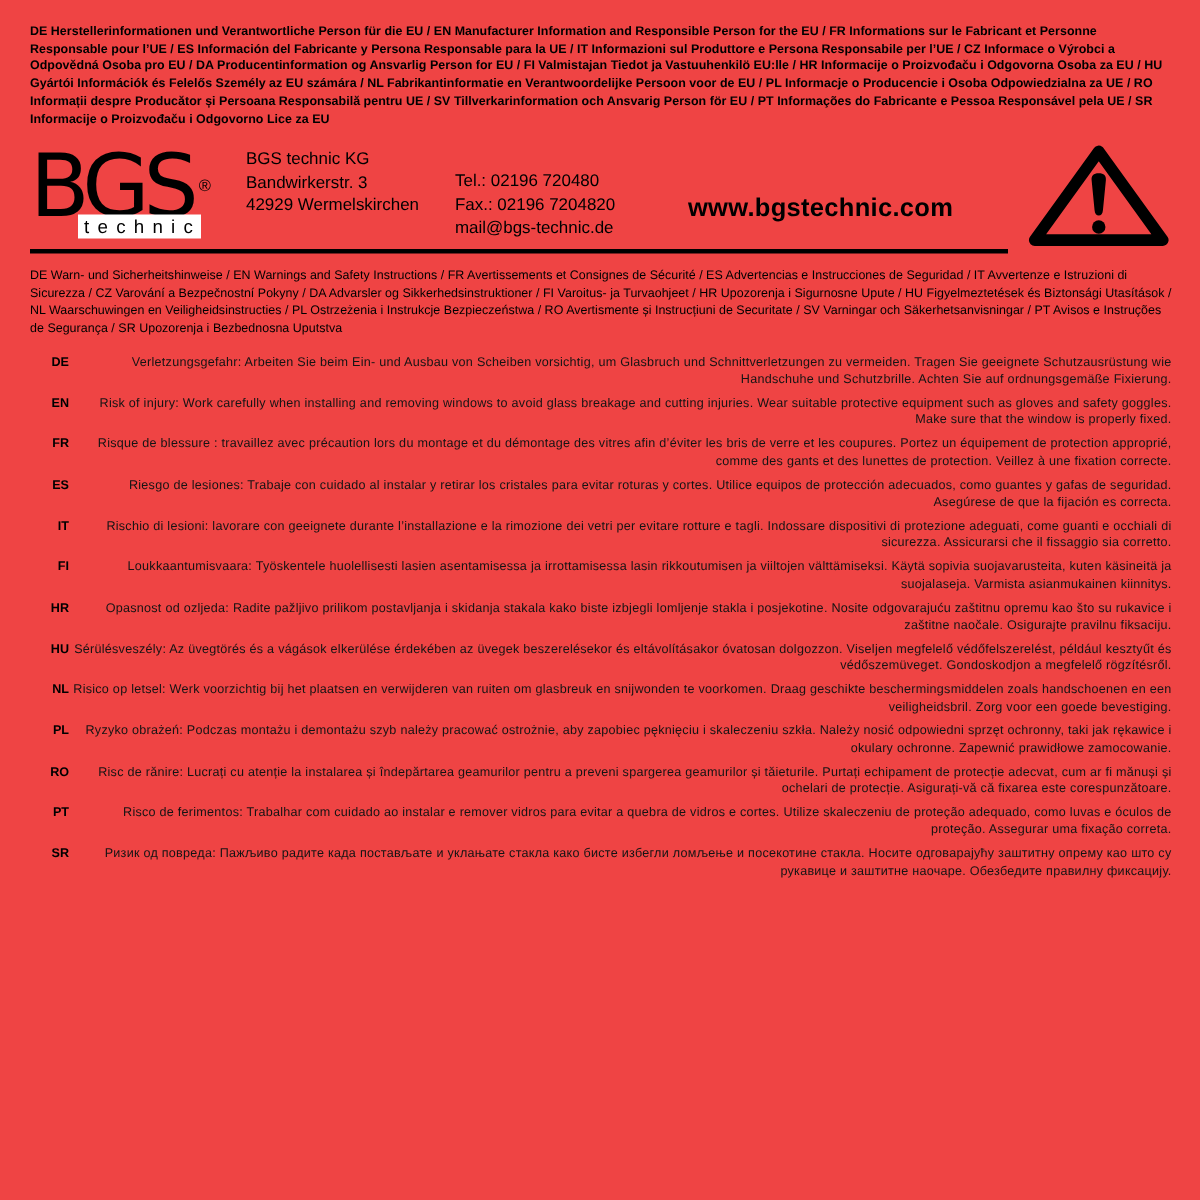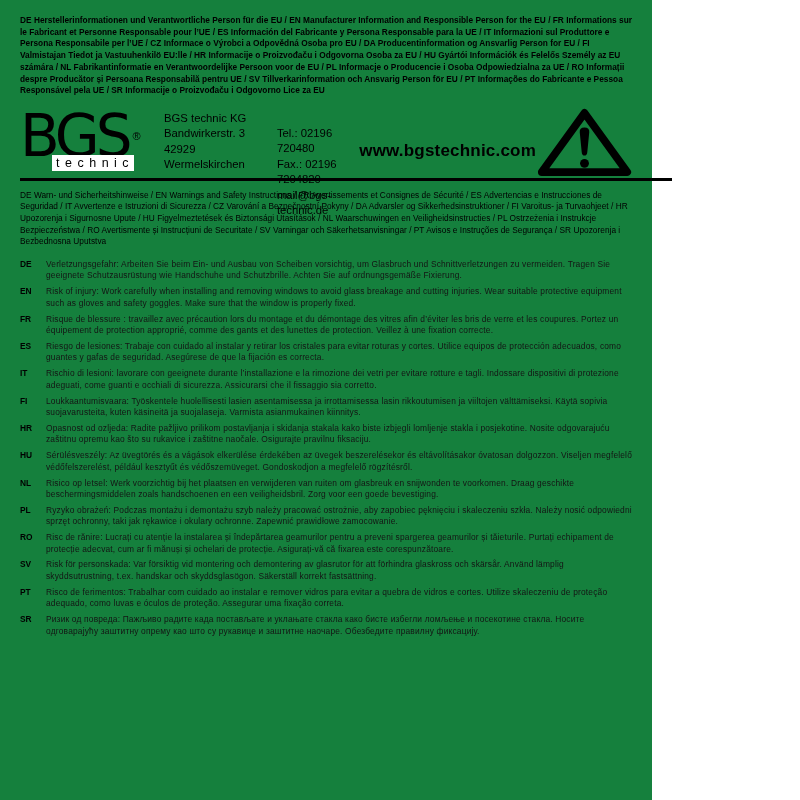--- a/index.html
+++ b/index.html
@@ -9,24 +9,24 @@
   }
   body {
     width: 800px;
     height: 800px;
     font-family: "Liberation Sans", sans-serif;
     color: #000;
     overflow: hidden;
   }
   .page {
     box-sizing: border-box;
-    width: 652px;
+    width: 800px;
     height: 800px;
     padding: 15px 19px 0 20px;
-    background: #15803d;
+    background: #ef4444;
   }
   
   .top-header {
     margin: 0;
     font-weight: bold;
     font-size: 8.3px;
     line-height: 11.7px;
     letter-spacing: 0.02px;
     color: #000;
   }
@@ -112,20 +112,21 @@
     letter-spacing: 0.02px;
     color: #000;
   }
   
   .warnings {
     margin-top: 11px;
   }
   .warning-row {
     display: flex;
     margin-bottom: 4.5px;
+    text-align: right;
   }
   .warning-lang {
     flex: 0 0 26px;
     width: 26px;
     font-weight: bold;
     font-size: 8.4px;
     line-height: 11.4px;
     color: #000;
   }
   .warning-text {
@@ -230,24 +231,20 @@
   <div class="warning-row">
     <span class="warning-lang">PL</span>
     <p class="warning-text">Ryzyko obrażeń: Podczas montażu i demontażu szyb należy pracować ostrożnie, aby zapobiec pęknięciu i skaleczeniu szkła. Należy nosić odpowiedni sprzęt ochronny, taki jak rękawice i okulary ochronne. Zapewnić prawidłowe zamocowanie.</p>
   </div>
 
   <div class="warning-row">
     <span class="warning-lang">RO</span>
     <p class="warning-text">Risc de rănire: Lucrați cu atenție la instalarea și îndepărtarea geamurilor pentru a preveni spargerea geamurilor și tăieturile. Purtați echipament de protecție adecvat, cum ar fi mănuși și ochelari de protecție. Asigurați-vă că fixarea este corespunzătoare.</p>
   </div>
 
-  <div class="warning-row">
-    <span class="warning-lang">SV</span>
-    <p class="warning-text">Risk för personskada: Var försiktig vid montering och demontering av glasrutor för att förhindra glaskross och skärsår. Använd lämplig skyddsutrustning, t.ex. handskar och skyddsglasögon. Säkerställ korrekt fastsättning.</p>
-  </div>
 
   <div class="warning-row">
     <span class="warning-lang">PT</span>
     <p class="warning-text">Risco de ferimentos: Trabalhar com cuidado ao instalar e remover vidros para evitar a quebra de vidros e cortes. Utilize skaleczeniu de proteção adequado, como luvas e óculos de proteção. Assegurar uma fixação correta.</p>
   </div>
 
   <div class="warning-row">
     <span class="warning-lang">SR</span>
     <p class="warning-text">Ризик од повреда: Пажљиво радите када постављате и уклањате стакла како бисте избегли ломљење и посекотине стакла. Носите одговарајућу заштитну опрему као што су рукавице и заштитне наочаре. Обезбедите правилну фиксацију.</p>
   </div>

